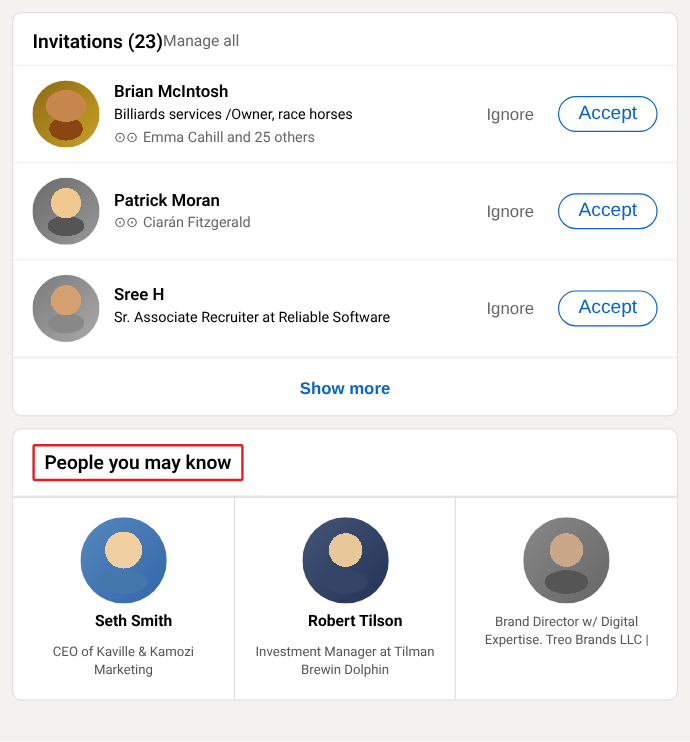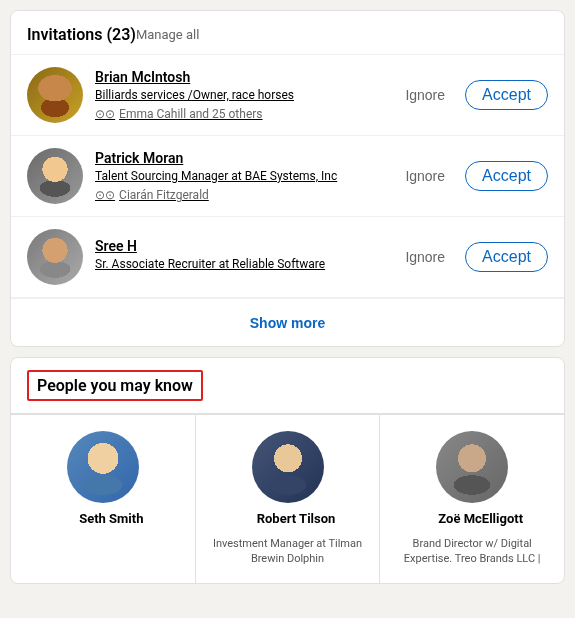--- a/index.html
+++ b/index.html
@@ -56,21 +56,20 @@
       background: #ccc;
       flex-shrink: 0;
       overflow: hidden;
       display: flex;
       align-items: center;
       justify-content: center;
     }
 
     .invitation-info {
       flex: 1;
-      text-decoration: underline;
     }
 
     .invitation-name {
       font-size: 14px;
       font-weight: 600;
       color: #000;
       margin-bottom: 2px;
     }
 
     .invitation-title {
@@ -269,21 +268,20 @@
     <div class="invitation-actions">
       <button class="ignore-btn">Ignore</button>
       <button class="accept-btn">Accept</button>
     </div>
   </div>
 
   <div class="invitation-item">
     <div class="avatar patrick-shape"></div>
     <div class="invitation-info">
       <div class="invitation-name">Patrick Moran</div>
-      <div class="invitation-title">Talent Sourcing Manager at BAE Systems, Inc</div>
       <div class="mutual-connection">
         <span class="connection-icon">⊙⊙</span>
         <span>Ciarán Fitzgerald</span>
       </div>
     </div>
     <div class="invitation-actions">
       <button class="ignore-btn">Ignore</button>
       <button class="accept-btn">Accept</button>
     </div>
   </div>
@@ -307,28 +305,28 @@
 
 <div class="pymk-card">
   <div class="pymk-header">
     <span class="pymk-title">People you may know</span>
   </div>
   <div class="pymk-grid">
 
     <div class="pymk-person">
       <div class="pymk-avatar seth-shape"></div>
       <div class="pymk-name">Seth Smith</div>
+      <div class="pymk-role">CEO of Kaville &amp; Kamozi Marketing</div>
     </div>
 
     <div class="pymk-person">
       <div class="pymk-avatar robert-shape"></div>
       <div class="pymk-name">Robert Tilson</div>
       <div class="pymk-role">Investment Manager at Tilman Brewin Dolphin</div>
     </div>
 
     <div class="pymk-person">
       <div class="pymk-avatar zoe-shape"></div>
-      <div class="pymk-name">Zoë McElligott</div>
       <div class="pymk-role">Brand Director w/ Digital Expertise. Treo Brands LLC |</div>
     </div>
 
   </div>
 </div>
 
 </body></html>

